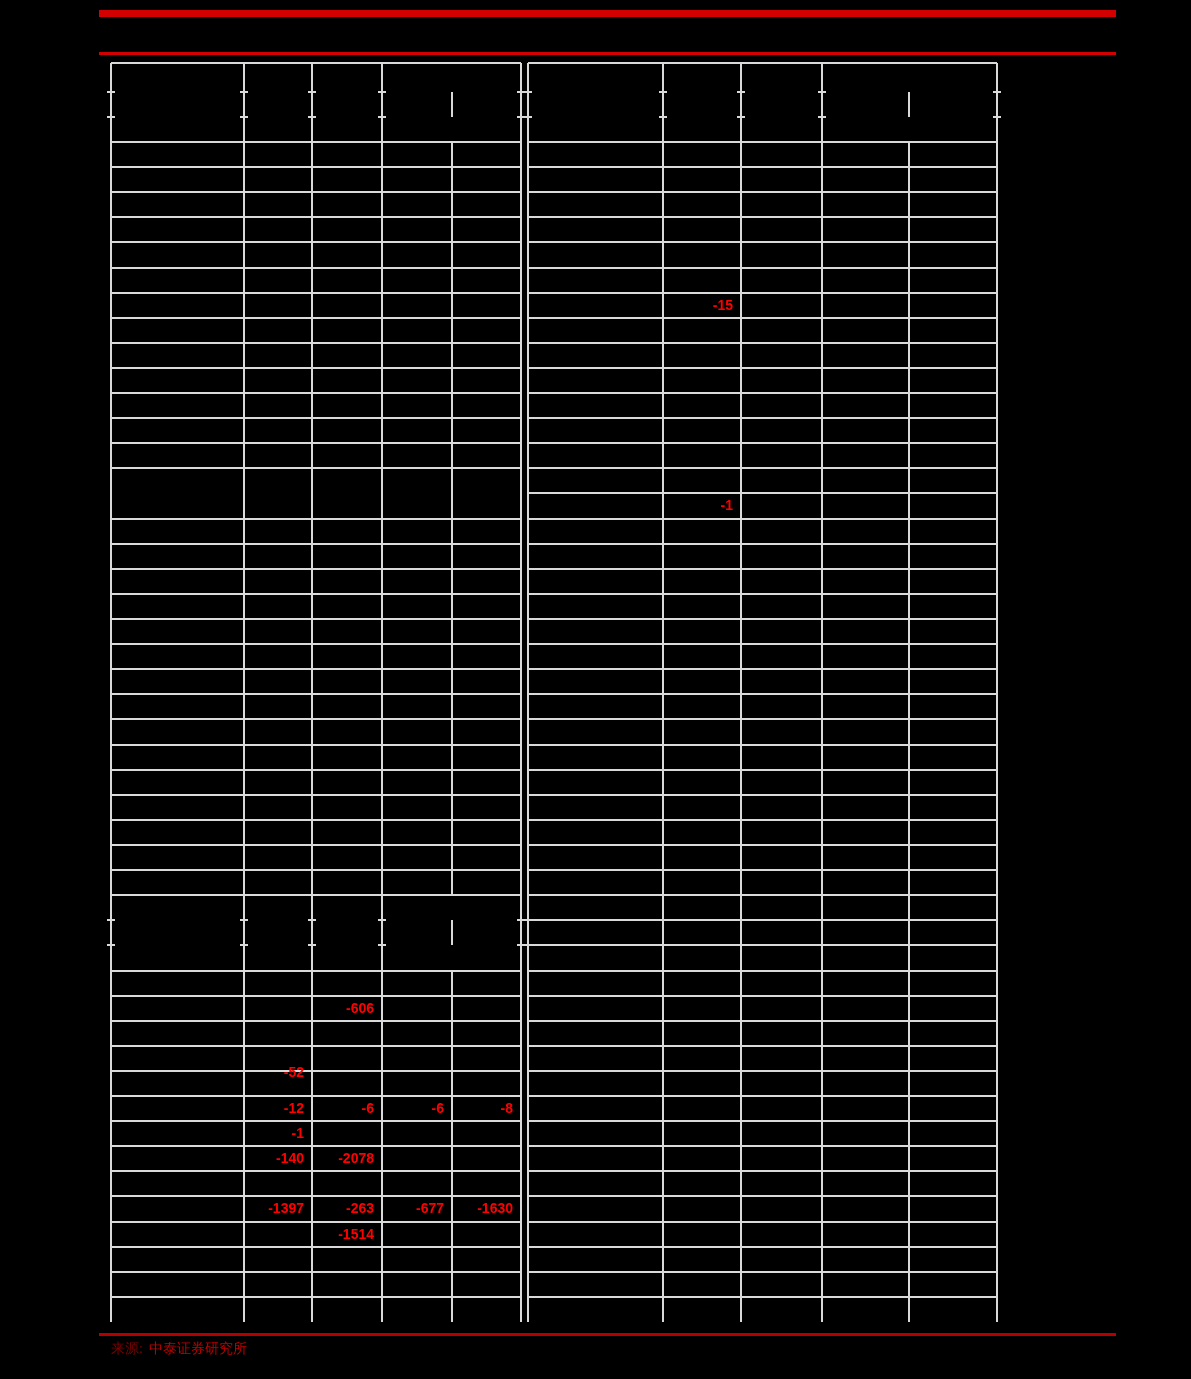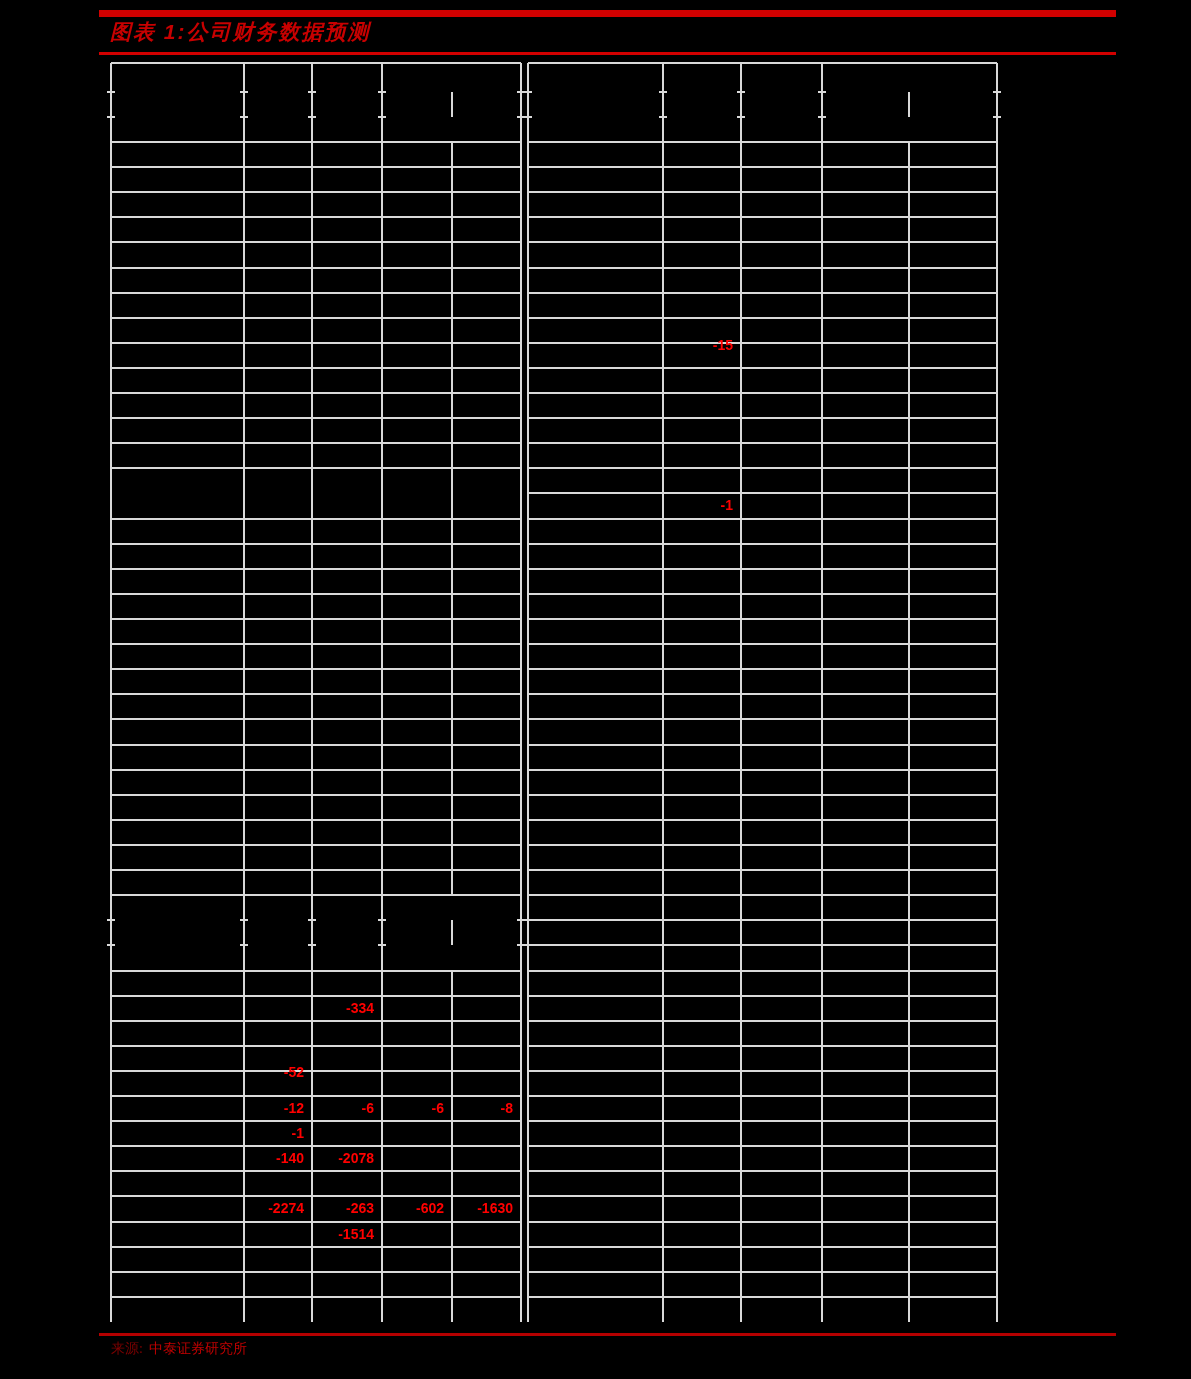--- a/index.html
+++ b/index.html
@@ -36,21 +36,20 @@
     white-space:nowrap;
   }
   #source-label{color:var(--srcl,#7f0000);}
   #source-name{color:var(--srcn,#c00000);margin-left:6px;}
 </style>
 </head>
 <body>
 
 <div id="page" style="--bg: #000000; --bar: #d20000; --title: #c80000; --rule: #b40000; --grid: #d9d9d9; --val: #ff0000; --srcl: #7f0000; --srcn: #c00000;">
   <div id="top-bar" class="bar"></div>
-  <div id="chart-title">图表 1:公司财务数据预测</div>
   <div id="mid-rule" class="bar"></div>
 
   <div id="left-table" class="tbl">
       <div class="gl" style="left: 111px; top: 62px; width: 410px; height: 2px;"></div>
       <div class="gl" style="left: 111px; top: 141px; width: 410px; height: 2px;"></div>
       <div class="gl" style="left: 111px; top: 166.106px; width: 410px; height: 2px;"></div>
       <div class="gl" style="left: 111px; top: 191.213px; width: 410px; height: 2px;"></div>
       <div class="gl" style="left: 111px; top: 216.319px; width: 410px; height: 2px;"></div>
       <div class="gl" style="left: 111px; top: 241.426px; width: 410px; height: 2px;"></div>
       <div class="gl" style="left: 111px; top: 266.532px; width: 410px; height: 2px;"></div>
@@ -118,32 +117,32 @@
       <div class="gl" style="left: 308px; top: 919.298px; width: 8px; height: 2px;"></div>
       <div class="gl" style="left: 378px; top: 919.298px; width: 8px; height: 2px;"></div>
       <div class="gl" style="left: 517px; top: 919.298px; width: 8px; height: 2px;"></div>
       <div class="gl" style="left: 524px; top: 919.298px; width: 8px; height: 2px;"></div>
       <div class="gl" style="left: 107px; top: 944.404px; width: 8px; height: 2px;"></div>
       <div class="gl" style="left: 240px; top: 944.404px; width: 8px; height: 2px;"></div>
       <div class="gl" style="left: 308px; top: 944.404px; width: 8px; height: 2px;"></div>
       <div class="gl" style="left: 378px; top: 944.404px; width: 8px; height: 2px;"></div>
       <div class="gl" style="left: 517px; top: 944.404px; width: 8px; height: 2px;"></div>
       <div class="gl" style="left: 524px; top: 944.404px; width: 8px; height: 2px;"></div>
-      <div class="val" style="left: 312px; top: 995.617px; width: 62px; height: 25.1064px; line-height: 25.1064px;">-334</div>
+      <div class="val" style="left: 312px; top: 995.617px; width: 62px; height: 25.1064px; line-height: 25.1064px;">-606</div>
       <div class="val" style="left: 244px; top: 1060px; width: 60px; height: 30px; line-height: 25.1064px;">-52</div>
       <div class="val" style="left: 244px; top: 1096.04px; width: 60px; height: 25.1064px; line-height: 25.1064px;">-12</div>
       <div class="val" style="left: 312px; top: 1096.04px; width: 62px; height: 25.1064px; line-height: 25.1064px;">-6</div>
       <div class="val" style="left: 382px; top: 1096.04px; width: 62px; height: 25.1064px; line-height: 25.1064px;">-6</div>
       <div class="val" style="left: 452px; top: 1096.04px; width: 61px; height: 25.1064px; line-height: 25.1064px;">-8</div>
       <div class="val" style="left: 244px; top: 1121.15px; width: 60px; height: 25.1064px; line-height: 25.1064px;">-1</div>
       <div class="val" style="left: 244px; top: 1146.26px; width: 60px; height: 25.1064px; line-height: 25.1064px;">-140</div>
       <div class="val" style="left: 312px; top: 1146.26px; width: 62px; height: 25.1064px; line-height: 25.1064px;">-2078</div>
-      <div class="val" style="left: 244px; top: 1196.47px; width: 60px; height: 25.1064px; line-height: 25.1064px;">-2274</div>
+      <div class="val" style="left: 244px; top: 1196.47px; width: 60px; height: 25.1064px; line-height: 25.1064px;">-1397</div>
       <div class="val" style="left: 312px; top: 1196.47px; width: 62px; height: 25.1064px; line-height: 25.1064px;">-263</div>
-      <div class="val" style="left: 382px; top: 1196.47px; width: 62px; height: 25.1064px; line-height: 25.1064px;">-602</div>
+      <div class="val" style="left: 382px; top: 1196.47px; width: 62px; height: 25.1064px; line-height: 25.1064px;">-677</div>
       <div class="val" style="left: 452px; top: 1196.47px; width: 61px; height: 25.1064px; line-height: 25.1064px;">-1630</div>
       <div class="val" style="left: 312px; top: 1221.57px; width: 62px; height: 25.1064px; line-height: 25.1064px;">-1514</div>
     </div>
   <div id="right-table" class="tbl">
       <div class="gl" style="left: 528px; top: 62px; width: 469px; height: 2px;"></div>
       <div class="gl" style="left: 528px; top: 141px; width: 469px; height: 2px;"></div>
       <div class="gl" style="left: 528px; top: 166.106px; width: 469px; height: 2px;"></div>
       <div class="gl" style="left: 528px; top: 191.213px; width: 469px; height: 2px;"></div>
       <div class="gl" style="left: 528px; top: 216.319px; width: 469px; height: 2px;"></div>
       <div class="gl" style="left: 528px; top: 241.426px; width: 469px; height: 2px;"></div>
@@ -197,21 +196,21 @@
       <div class="gl" style="left: 908px; top: 142px; width: 2px; height: 1180px;"></div>
       <div class="gl" style="left: 996px; top: 63px; width: 2px; height: 1259px;"></div>
       <div class="gl" style="left: 659px; top: 91px; width: 8px; height: 2px;"></div>
       <div class="gl" style="left: 737px; top: 91px; width: 8px; height: 2px;"></div>
       <div class="gl" style="left: 818px; top: 91px; width: 8px; height: 2px;"></div>
       <div class="gl" style="left: 993px; top: 91px; width: 8px; height: 2px;"></div>
       <div class="gl" style="left: 659px; top: 116px; width: 8px; height: 2px;"></div>
       <div class="gl" style="left: 737px; top: 116px; width: 8px; height: 2px;"></div>
       <div class="gl" style="left: 818px; top: 116px; width: 8px; height: 2px;"></div>
       <div class="gl" style="left: 993px; top: 116px; width: 8px; height: 2px;"></div>
-      <div class="val" style="left: 663px; top: 292.638px; width: 70px; height: 25.1064px; line-height: 25.1064px; margin-top: 40px;">-15</div>
+      <div class="val" style="left: 663px; top: 292.638px; width: 70px; height: 25.1064px; line-height: 25.1064px;">-15</div>
       <div class="val" style="left: 663px; top: 493.489px; width: 70px; height: 25.1064px; line-height: 25.1064px;">-1</div>
     </div>
 
   <div id="bottom-rule" class="bar"></div>
   <div id="source-line">
     <span id="source-label">来源:</span><span id="source-name">中泰证券研究所</span>
   </div>
 </div>
 
 </body></html>

